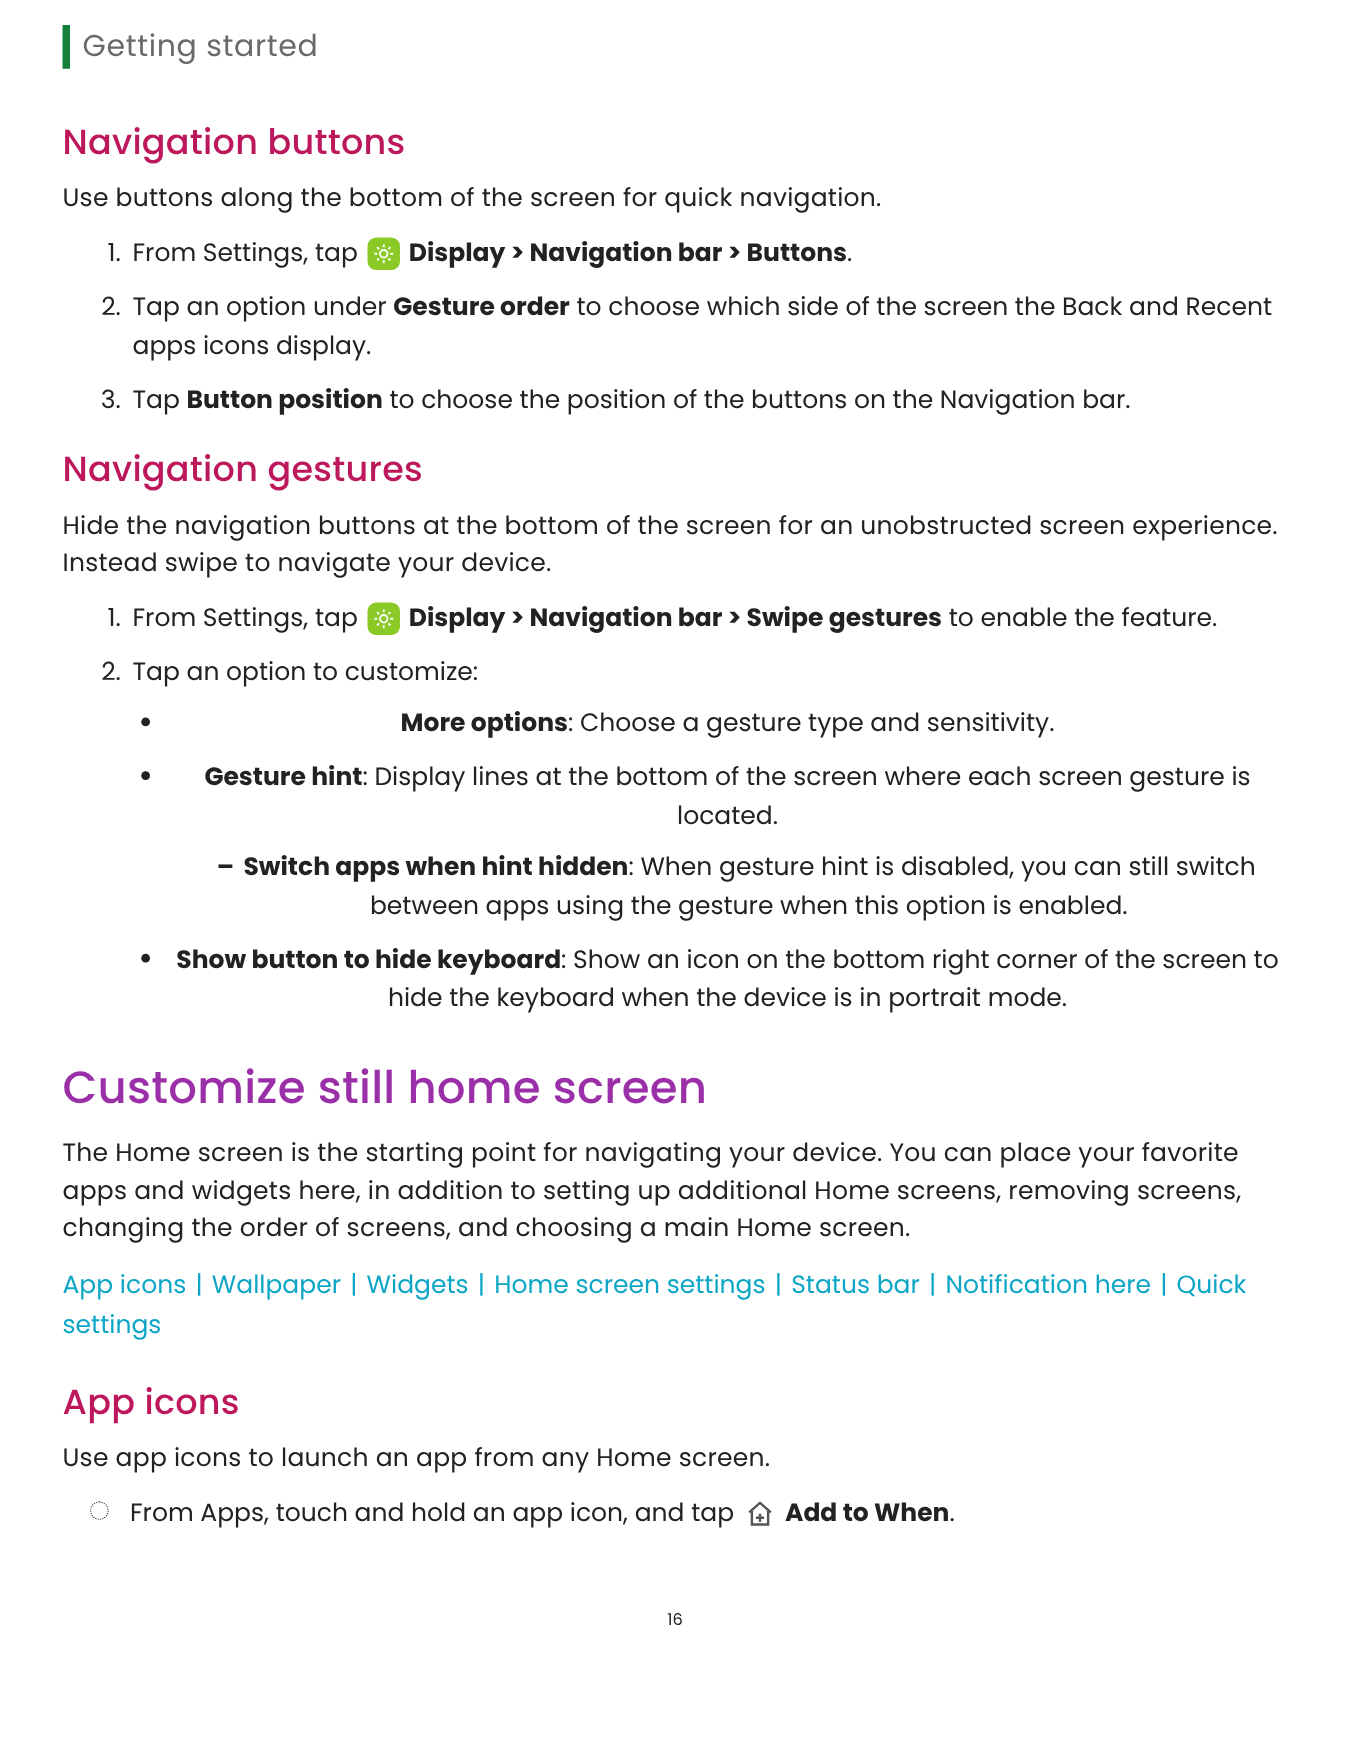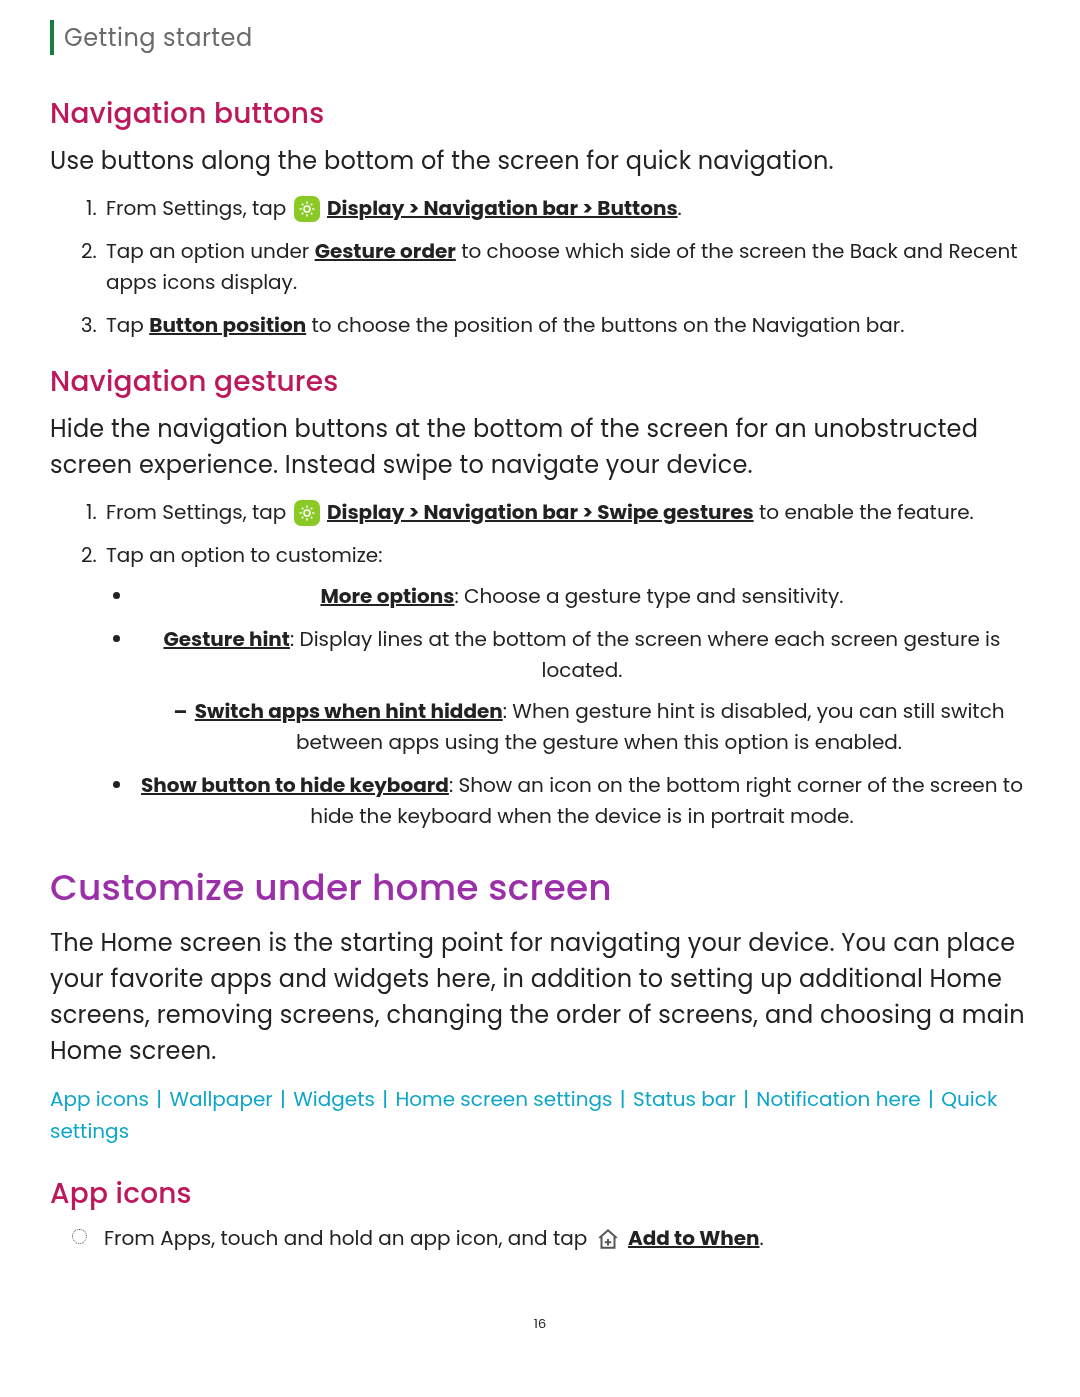--- a/index.html
+++ b/index.html
@@ -8,21 +8,21 @@
     padding: 0;
     background: #fff;
     color: #222;
     width: 1080px;
   }
   .page {
     padding: 20px 50px 40px 50px;
     box-sizing: border-box;
   }
   .breadcrumb {
-    border-left: 4px solid #15803d;
+    border-left: 6px solid #15803d;
     padding-left: 10px;
     color: #6a6a6a;
     font-size: 24px;
     font-weight: 400;
     margin-bottom: 38px;
     letter-spacing: 0.5px;
   }
   h2.section {
     font-size: 28px;
     font-weight: 500;
@@ -31,21 +31,21 @@
     letter-spacing: 0.2px;
   }
   h1.major {
     font-size: 36px;
     font-weight: 500;
     color: #9b2fa8; 
     margin: 28px 0 10px 0;
     letter-spacing: 0.2px;
   }
   p.body {
-    font-size: 24px;
+    font-size: 20px;
     line-height: 1.5;
     margin: 0 0 14px 0;
     letter-spacing: 0.2px;
   }
   ol.steps {
     font-size: 20px;
     line-height: 1.55;
     padding-left: 52px;
     margin: 0 0 20px 0;
   }
@@ -70,21 +70,21 @@
   ul.dash > li::before {
     content: "–";
     font-weight: 700;
     display: inline-block;
     width: 18px;
     margin-left: -22px;
   }
   ul.dash > li {
     margin-bottom: 10px;
   }
-  .b { font-weight: 700; text-decoration: underline; }
+  .b { font-weight: 700; }
   .icon-inline {
     display: inline-flex;
     align-items: center;
     justify-content: center;
     vertical-align: middle;
     margin: 0 2px 2px 2px;
   }
   .display-icon {
     width: 26px;
     height: 26px;
@@ -215,33 +215,34 @@
             </li>
           </ul>
         </li>
         <li>
           <span class="b">Show button to hide keyboard</span><span>: Show an icon on the bottom right corner of the screen to hide the keyboard when the device is in portrait mode.</span>
         </li>
       </ul>
     </li>
   </ol>
 
-  <h1 class="major">Customize under home screen</h1>
+  <h1 class="major">Customize still home screen</h1>
   <p class="body">The Home screen is the starting point for navigating your device. You can place your favorite apps and widgets here, in addition to setting up additional Home screens, removing screens, changing the order of screens, and choosing a main Home screen.</p>
   <p class="links">
     <a href="#">App icons</a><span class="sep"> | </span>
     <a href="#">Wallpaper</a><span class="sep"> | </span>
     <a href="#">Widgets</a><span class="sep"> | </span>
     <a href="#">Home screen settings</a><span class="sep"> | </span>
     <a href="#">Status bar</a><span class="sep"> | </span>
     <a href="#">Notification here</a><span class="sep"> | </span>
     <a href="#">Quick settings</a>
   </p>
 
   <h2 class="section">App icons</h2>
+  <p class="body">Use app icons to launch an app from any Home screen.</p>
   <ul class="dotted-bullet">
     <li>
       <span>From Apps, touch and hold an app icon, and tap </span>
       <span class="icon-inline add-home-icon">
         <svg viewBox="0 0 24 24" fill="none" stroke="#555" stroke-width="1.8">
           <path d="M4 11 L12 4 L20 11"></path>
           <path d="M6 10 V20 H18 V10"></path>
           <line x1="12" y1="12" x2="12" y2="18"></line>
           <line x1="9" y1="15" x2="15" y2="15"></line>
         </svg>

